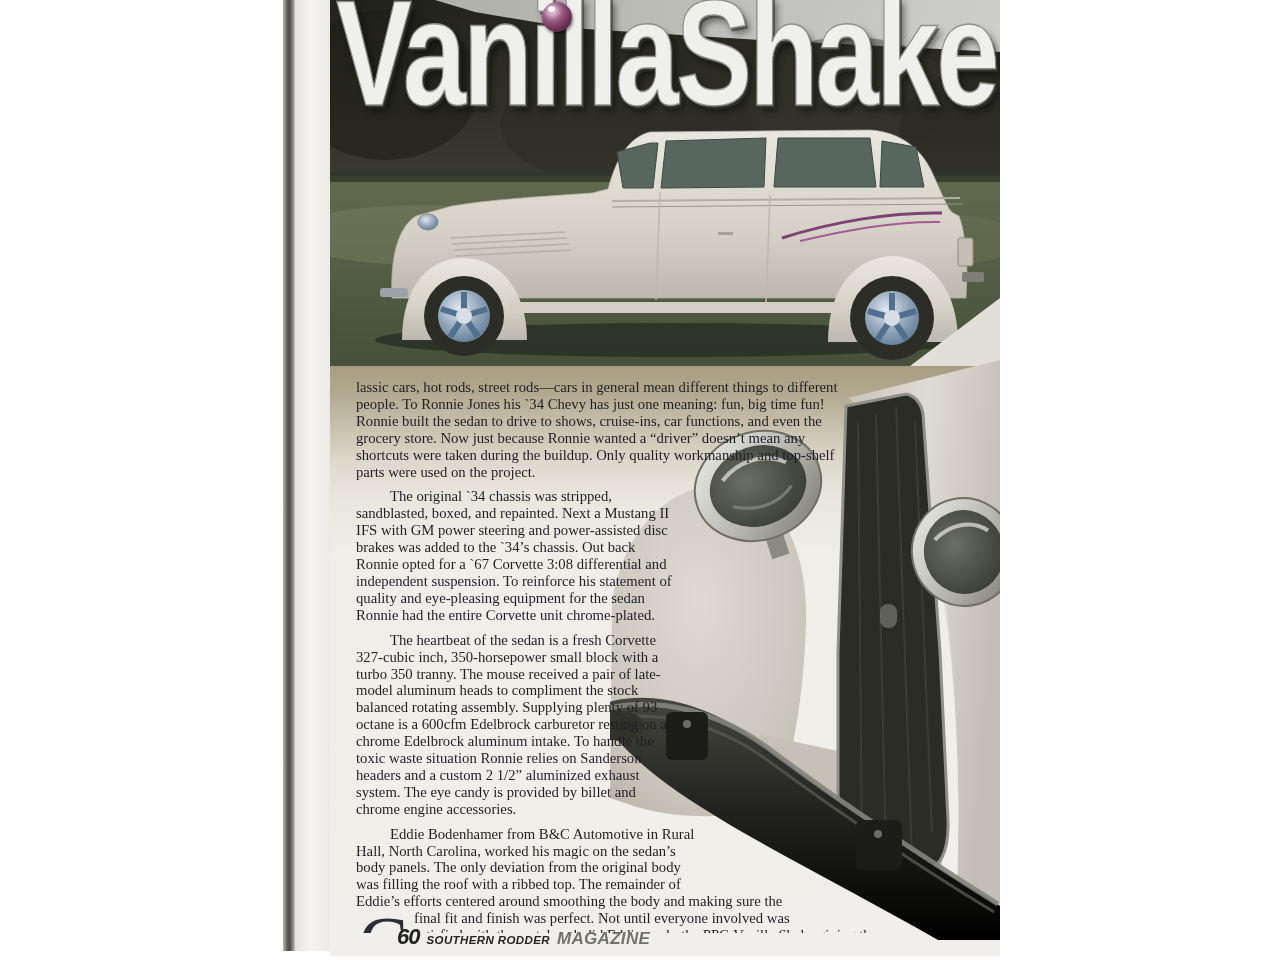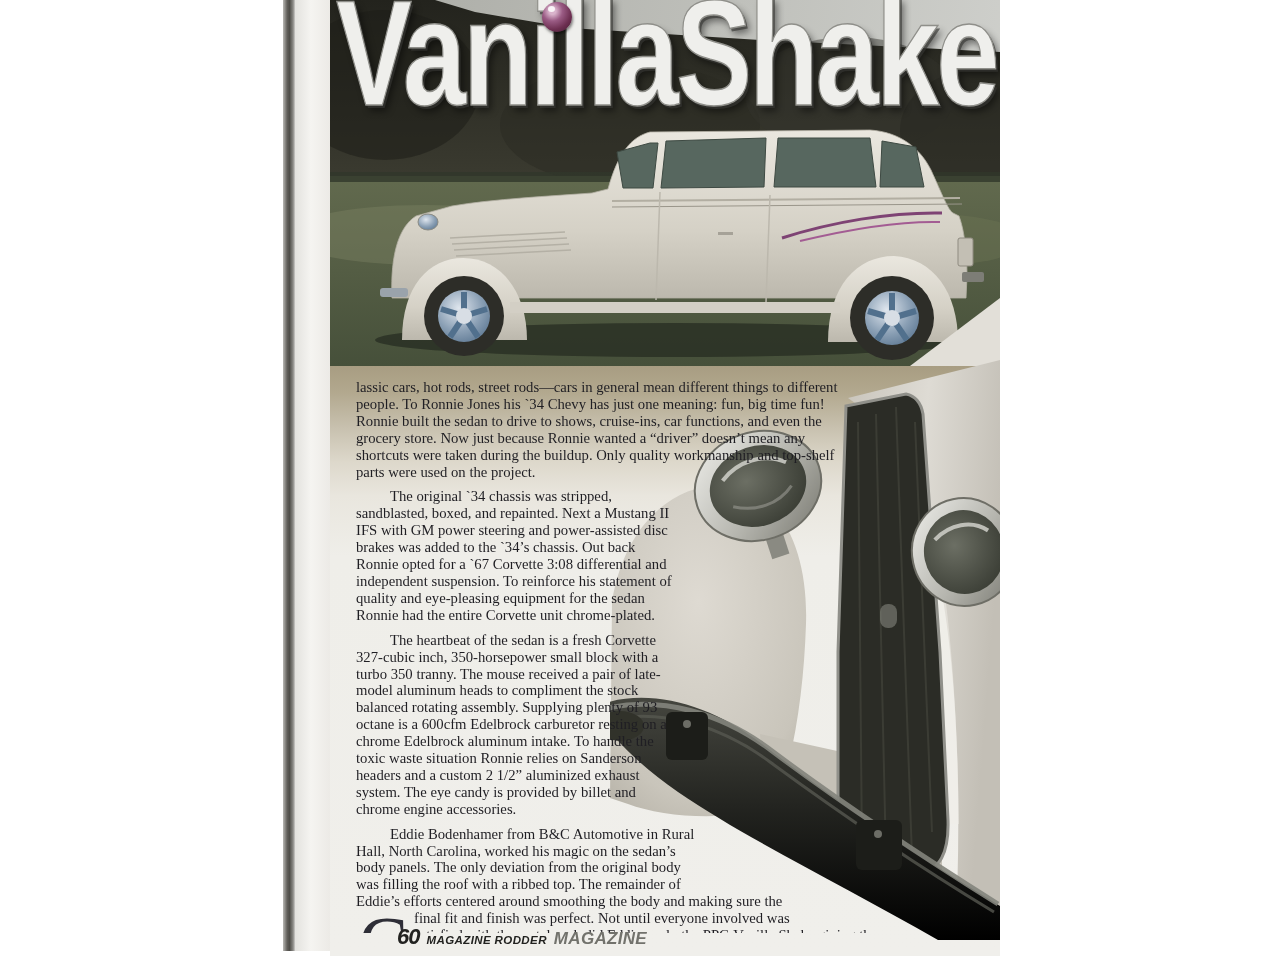--- a/index.html
+++ b/index.html
@@ -277,17 +277,17 @@
     <div class="wrapspacer fC3"></div>
     <p><span class="dropcap">C</span><span>lassic cars, hot rods, street rods—cars in general mean different things to different people. To Ronnie Jones his `34 Chevy has just one meaning: fun, big time fun! Ronnie built the sedan to drive to shows, cruise-ins, car functions, and even the grocery store. Now just because Ronnie wanted a “driver” doesn’t mean any shortcuts were taken during the buildup. Only quality workmanship and top-shelf parts were used on the project.</span></p>
     <p>The original `34 chassis was stripped, sandblasted, boxed, and repainted. Next a Mustang II IFS with GM power steering and power-assisted disc brakes was added to the `34’s chassis. Out back Ronnie opted for a `67 Corvette 3:08 differential and independent suspension. To reinforce his statement of quality and eye-pleasing equipment for the sedan Ronnie had the entire Corvette unit chrome-plated.</p>
     <p>The heartbeat of the sedan is a fresh Corvette 327-cubic inch, 350-horsepower small block with a turbo 350 tranny. The mouse received a pair of late-model aluminum heads to compliment the stock balanced rotating assembly. Supplying plenty of 93 octane is a 600cfm Edelbrock carburetor resting on a chrome Edelbrock aluminum intake. To handle the toxic waste situation Ronnie relies on Sanderson headers and a custom 2 1/2” aluminized exhaust system. The eye candy is provided by billet and chrome engine accessories.</p>
     <p>Eddie Bodenhamer from B&amp;C Automotive in Rural Hall, North Carolina, worked his magic on the sedan’s body panels. The only deviation from the original body was filling the roof with a ribbed top. The remainder of Eddie’s efforts centered around smoothing the body and making sure the final fit and finish was perfect. Not until everyone involved was satisfied with the metalwork did Eddie apply the PPG Vanilla Shake giving the `34 an incredible finish.</p>
     <p>Check out the cool stitching by Robert Poole of Salisbury, North Carolina.</p>
   </div>
 
   <div class="footer">
     <span class="pagenum">60</span>
-    <span class="magname">MAGAZINE RODDER</span>
+    <span class="magname">SOUTHERN RODDER</span>
     <span class="magword">MAGAZINE</span>
   </div>
 
 </div>
 
 </body></html>

